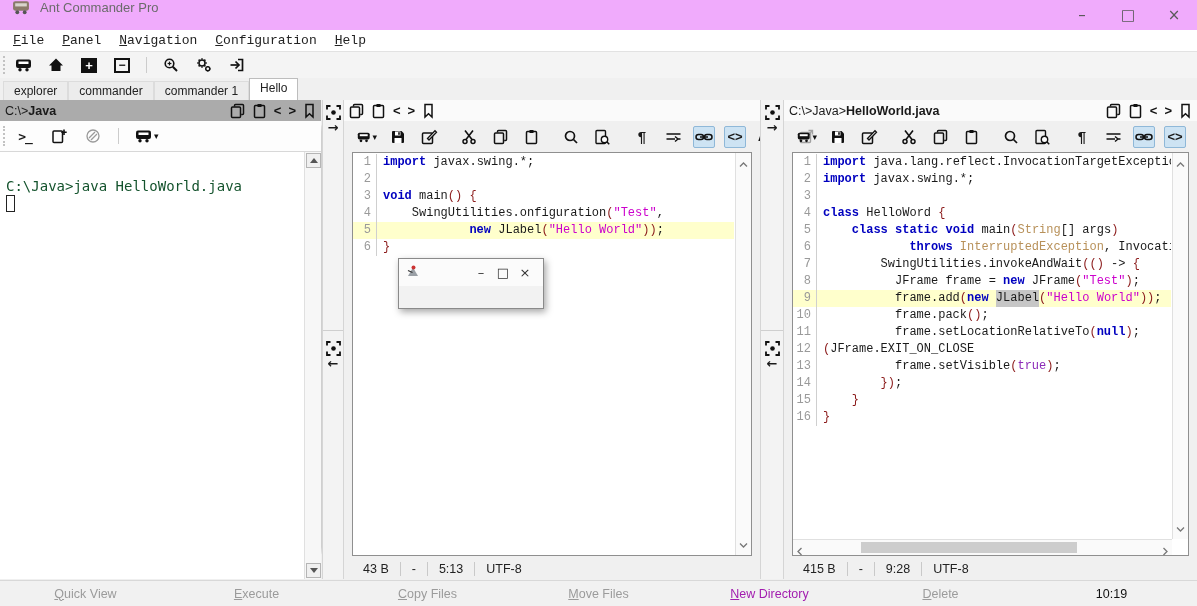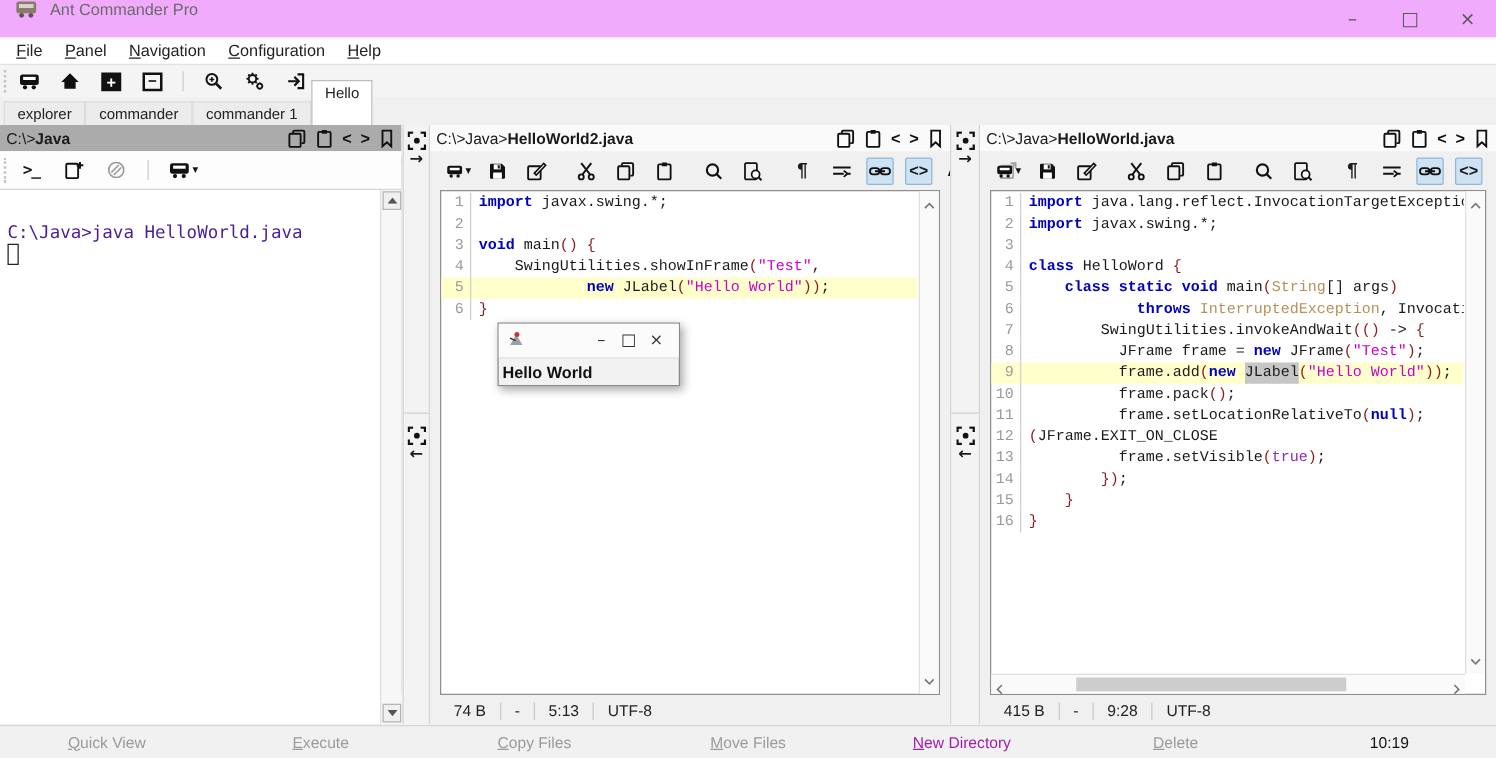--- a/index.html
+++ b/index.html
@@ -13,39 +13,39 @@
   .titlebar { position:absolute; left:0; top:0; width:1197px; height:30px; background:#f0abfc;
     display:flex; align-items:flex-start; }
   .app-icon { margin:0 10px 0 12px; display:flex; }
   .app-title { color:#6b6b6b; font-size:13px; }
   .win-controls { position:absolute; right:0; top:0; height:30px; display:flex; }
   .win-btn { width:46px; height:30px; display:flex; align-items:center; justify-content:center;
     color:#5a5a5a; font-size:15px; font-family:"DejaVu Sans",sans-serif; }
   
   .menubar { position:absolute; left:0; top:30px; width:1197px; height:22px; background:#fff;
     border-bottom:1px solid #e2e2e2; display:flex; align-items:center; padding-left:4px; }
-  .menu-item { padding:0 9px; color:#222; }
+  .menu-item { padding:0 9px; color:#222;font-family:Liberation Mono, monospace; }
   .menu-item u { text-decoration:underline; }
   
   .toolbar { position:absolute; left:0; top:52px; width:1197px; height:26px; background:#f4f4f4;
     display:flex; align-items:center; gap:15px; padding-left:14px; }
   .toolbar::before { content:""; position:absolute; left:3px; top:4px; bottom:4px;
     border-left:2px dotted #c2c2c2; }
   .tb-btn { display:flex; align-items:center; justify-content:center; min-width:18px; height:20px; }
   .tb-sep { width:1px; height:16px; background:#cccccc; }
   .sq-add { display:inline-flex; width:16px; height:15px; background:#111; color:#fff;
     align-items:center; justify-content:center; font-weight:bold; font-size:13px; line-height:1; }
   .sq-rem { display:inline-flex; width:16px; height:15px; border:2px solid #111; color:#111;
     align-items:center; justify-content:center; font-weight:bold; font-size:12px; line-height:1; }
   
   .tabbar { position:absolute; left:0; top:78px; width:1197px; height:22px; background:#f0f0f0;
     display:flex; align-items:flex-end; padding-left:3px; }
   .tab { padding:2px 10px 3px; font-size:12px; color:#222; background:#ececec;
     border:1px solid #dcdcdc; border-bottom:none; height:19px; }
-  .tab.active { background:#fff; border-color:#bdbdbd; height:36px; position:relative; z-index:2; }
+  .tab.active { background:#fff; border-color:#bdbdbd; height:22px; position:relative; z-index:2; }
   
   .panel { position:absolute; top:100px; height:479px; }
   .left-panel  { left:0;    width:322px; background:#fff; border-right:1px solid #cfcfcf;border-radius:32px; }
   .mid-panel   { left:344px; width:416px; }
   .right-panel { left:784px; width:413px; }
   .split { position:absolute; top:100px; height:479px; background:#f3f3f3;
     border-left:1px solid #d5d5d5; border-right:1px solid #d5d5d5; }
   .split-a { left:322px; width:22px; }
   .split-b { left:760px; width:24px; }
   .focus-btn { width:100%; text-align:center; padding-top:5px; }
@@ -64,21 +64,21 @@
   .glyph-ch { font-size:13px; font-weight:bold; color:#111; line-height:1; }
   
   .left-toolbar { height:31px; background:#fdfdfd; border-bottom:1px solid #d8d8d8;
     display:flex; align-items:center; gap:16px; padding-left:16px; position:relative; }
   .left-toolbar::before { content:""; position:absolute; left:3px; top:5px; bottom:5px;
     border-left:2px dotted #c2c2c2; }
   .glyph-term { font-family:"DejaVu Sans Mono",monospace; font-weight:bold; font-size:13px;
     letter-spacing:-1px; }
   .terminal-body { position:absolute; left:0; right:0; top:52px; bottom:0; background:#fff; }
   .terminal-text { padding:26px 6px 0 6px; font-family:"DejaVu Sans Mono",monospace;
-    font-size:14px; white-space:pre; color:#4c1d95; }
+    font-size:14px; white-space:pre; color:#14532d; }
   .cursor { display:inline-block; width:9px; height:17px; border:1px solid #222; margin-top:1px; }
   .vscroll-classic { position:absolute; right:0; top:0; bottom:0; width:17px; background:#f7f7f7;
     border-left:1px solid #e0e0e0; }
   .scroll-btn-classic { position:absolute; left:1px; width:15px; height:15px; background:#f0f0f0;
     border:1px solid #b5b5b5; display:flex; align-items:center; justify-content:center; }
   
   .editor-toolbar { height:31px; display:flex; align-items:center; gap:9px; padding-left:12px; }
   .ed-btn { min-width:22px; height:22px; display:flex; align-items:center; justify-content:center;
     border:1px solid transparent; border-radius:2px; }
   .ed-btn.active { background:#cde3f3; border-color:#8fb8d8; }
@@ -304,21 +304,20 @@
     <span><svg xmlns="http://www.w3.org/2000/svg" width="15" height="15" viewBox="0 0 15 15" fill="none" stroke="#111" stroke-width="1.8">
           <path d="M1 4.5 V1 H4.5 M10.5 1 H14 V4.5 M14 10.5 V14 H10.5 M4.5 14 H1 V10.5"></path>
           <circle cx="7.5" cy="7.5" r="2.3" fill="#111" stroke="none"></circle>
         </svg></span>
     <span class="arr">←</span>
   </div>
 </div>
 
 <div class="panel mid-panel">
   <div class="panel-header">
-    <span class="header-title"><span>C:\&gt;Java&gt;</span><b>HelloWorld2.java</b></span>
     <span class="header-icons">
       <span class="hd-btn">
           <svg xmlns="http://www.w3.org/2000/svg" width="15" height="16" viewBox="0 0 15 16" fill="none" stroke="#111" stroke-width="1.5">
             <path d="M4.5 3.5 V2.5 Q4.5 1.5 5.5 1.5 H12.5 Q13.5 1.5 13.5 2.5 V10.5 Q13.5 11.5 12.5 11.5 H11.2"></path>
             <rect x="1.5" y="4" width="9" height="10.5" rx="1"></rect>
           </svg>
         </span>
       <span class="hd-btn">
           <svg xmlns="http://www.w3.org/2000/svg" width="15" height="16" viewBox="0 0 15 16" fill="none" stroke="#111" stroke-width="1.5">
             <rect x="2.5" y="2.5" width="10" height="12" rx="1"></rect>
@@ -430,53 +429,52 @@
           <rect x="1.5" y="3.5" width="10" height="10" rx="1"></rect>
           <path d="M7 8 L13.3 1.7 M9.5 1.5 H13.5 V5.5"></path>
         </svg>
       </span>
   </div>
   <div class="code-wrap">
     <div class="code-lines">
         <div class="line"><span class="ln">1</span><span class="kw">import</span><span class="df"> javax.swing.*;</span></div>
         <div class="line"><span class="ln">2</span></div>
         <div class="line"><span class="ln">3</span><span class="kw">void</span><span class="df"> main</span><span class="pr">()</span><span class="df"> </span><span class="pr">{</span></div>
-        <div class="line"><span class="ln">4</span><span class="df">    SwingUtilities.showInFrame</span><span class="pr">(</span><span class="st">"Test"</span><span class="df">,</span></div>
+        <div class="line"><span class="ln">4</span><span class="df">    SwingUtilities.onfiguration</span><span class="pr">(</span><span class="st">"Test"</span><span class="df">,</span></div>
         <div class="line hl"><span class="ln">5</span><span class="df">            </span><span class="kw">new</span><span class="df"> JLabel</span><span class="pr">(</span><span class="st">"Hello World"</span><span class="pr">))</span><span class="df">;</span></div>
         <div class="line"><span class="ln">6</span><span class="pr">}</span></div>
       </div>
     <div class="vscroll-mod">
       <span class="vs-top"><svg xmlns="http://www.w3.org/2000/svg" width="9" height="7" viewBox="0 0 9 7" fill="none" stroke="#777" stroke-width="1.3">
             <polyline points="1,5.5 4.5,2 8,5.5"></polyline>
           </svg></span>
       <span class="vs-bottom"><svg xmlns="http://www.w3.org/2000/svg" width="9" height="7" viewBox="0 0 9 7" fill="none" stroke="#777" stroke-width="1.3">
             <polyline points="1,1.5 4.5,5 8,1.5"></polyline>
           </svg></span>
     </div>
   </div>
   <div class="editor-status">
-    <span class="stat-seg">74 B</span>
+    <span class="stat-seg">43 B</span>
     <span class="stat-seg">-</span>
     <span class="stat-seg">5:13</span>
     <span class="stat-seg">UTF-8</span>
   </div>
 
   <div class="popup">
     <div class="popup-titlebar">
       <span><svg xmlns="http://www.w3.org/2000/svg" width="14" height="14" viewBox="0 0 14 14">
             <polygon points="2,12 7,3.5 12,12" fill="#9aa0a6"></polygon>
             <circle cx="7.5" cy="3.5" r="2" fill="#cc3333"></circle>
             <line x1="2" y1="6.5" x2="6.5" y2="8.5" stroke="#333" stroke-width="1.2"></line>
           </svg></span>
       <span class="popup-spacer"></span>
       <span class="popup-btn">–</span>
       <span class="popup-btn">□</span>
       <span class="popup-btn">×</span>
     </div>
-    <div class="popup-body">Hello World</div>
   </div>
 </div>
 
 <div class="split split-b">
   <div class="focus-btn">
     <span><svg xmlns="http://www.w3.org/2000/svg" width="15" height="15" viewBox="0 0 15 15" fill="none" stroke="#111" stroke-width="1.8">
           <path d="M1 4.5 V1 H4.5 M10.5 1 H14 V4.5 M14 10.5 V14 H10.5 M4.5 14 H1 V10.5"></path>
           <circle cx="7.5" cy="7.5" r="2.3" fill="#111" stroke="none"></circle>
         </svg></span>
     <span class="arr">→</span>

